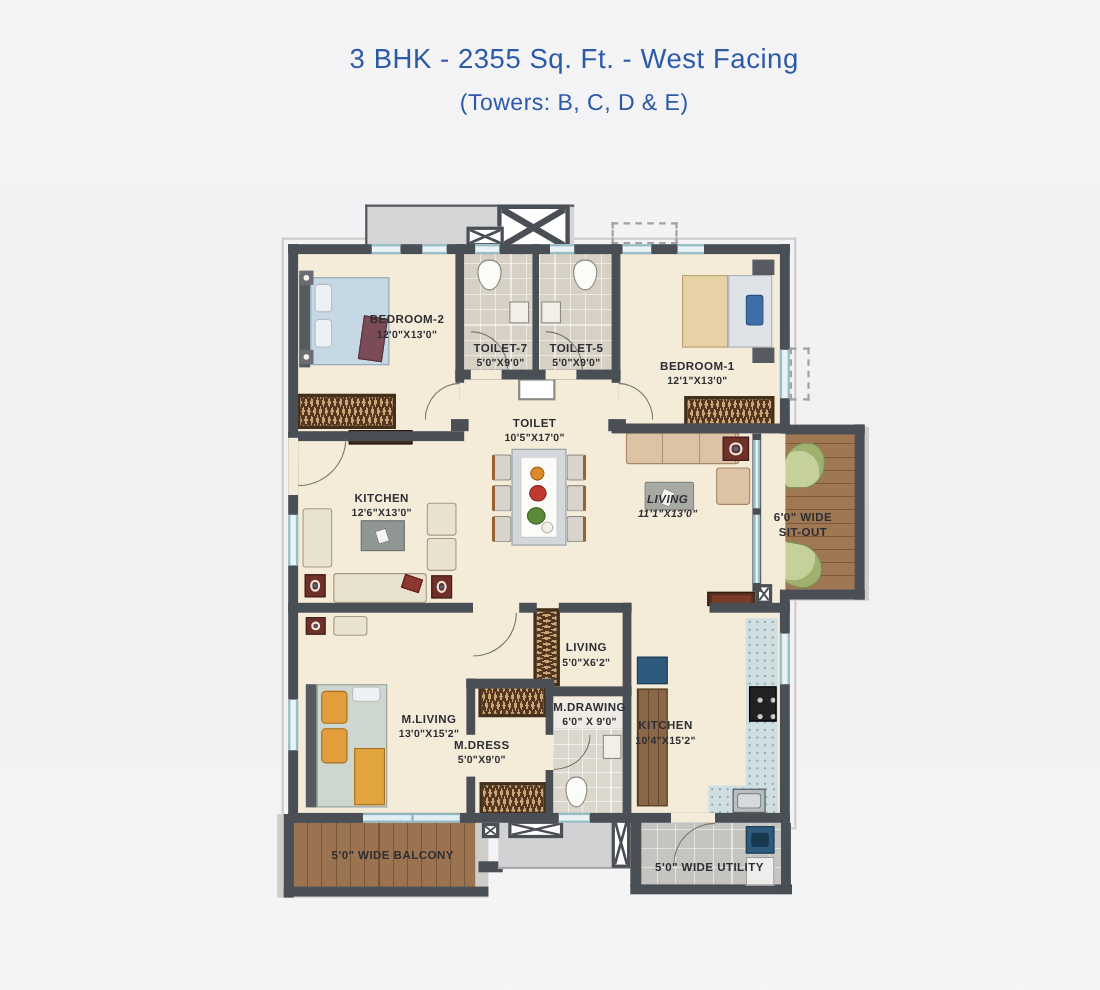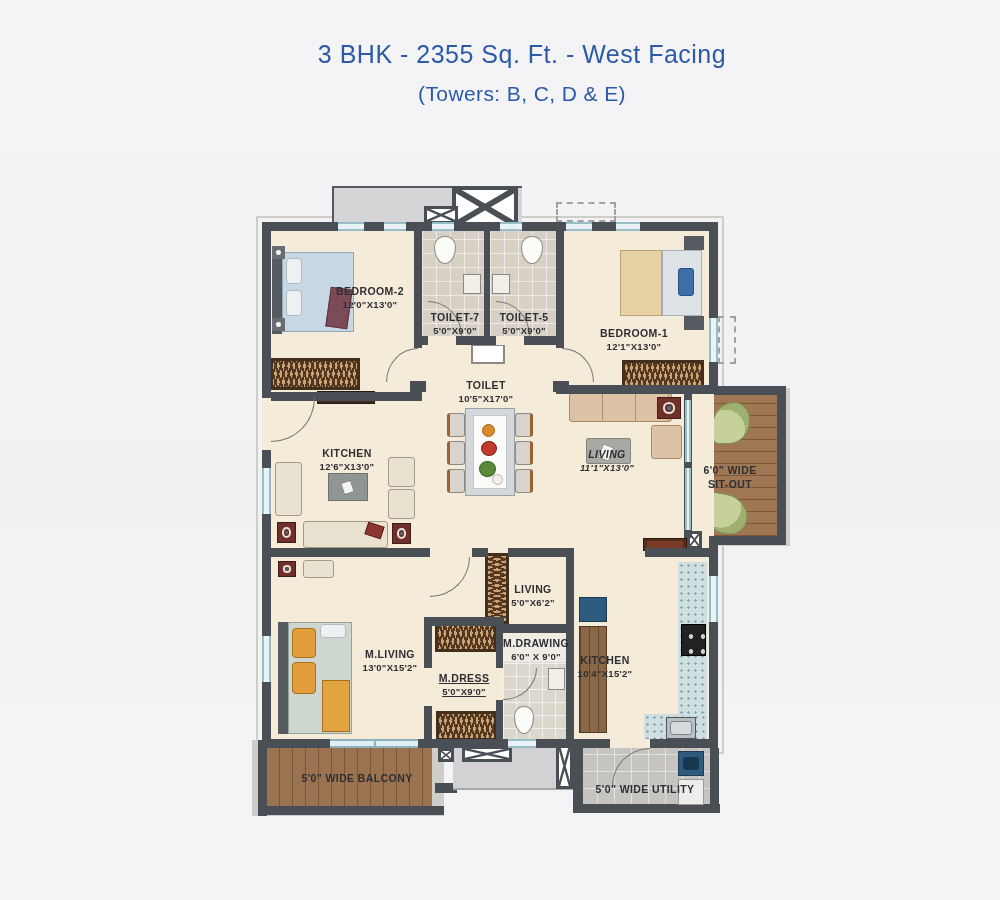--- a/index.html
+++ b/index.html
@@ -325,21 +325,21 @@
       <div class="nm">SIT-OUT</div>
     </div>
     <div class="label" style="left:533px;top:596px;">
       <div class="nm">LIVING</div>
       <div class="dm">5'0"X6'2"</div>
     </div>
     <div class="label" style="left:390px;top:661px;">
       <div class="nm">M.LIVING</div>
       <div class="dm">13'0"X15'2"</div>
     </div>
-    <div class="label" style="left:464px;top:685px;text-decoration:underline;">
+    <div class="label" style="left:438px;top:685px;">
       <div class="nm">M.DRESS</div>
       <div class="dm">5'0"X9'0"</div>
     </div>
     <div class="label" style="left:536px;top:650px;">
       <div class="nm">M.DRAWING</div>
       <div class="dm">6'0" X 9'0"</div>
     </div>
     <div class="label" style="left:605px;top:667px;text-align:center;">
       <div class="nm">KITCHEN</div>
       <div class="dm">10'4"X15'2"</div>

